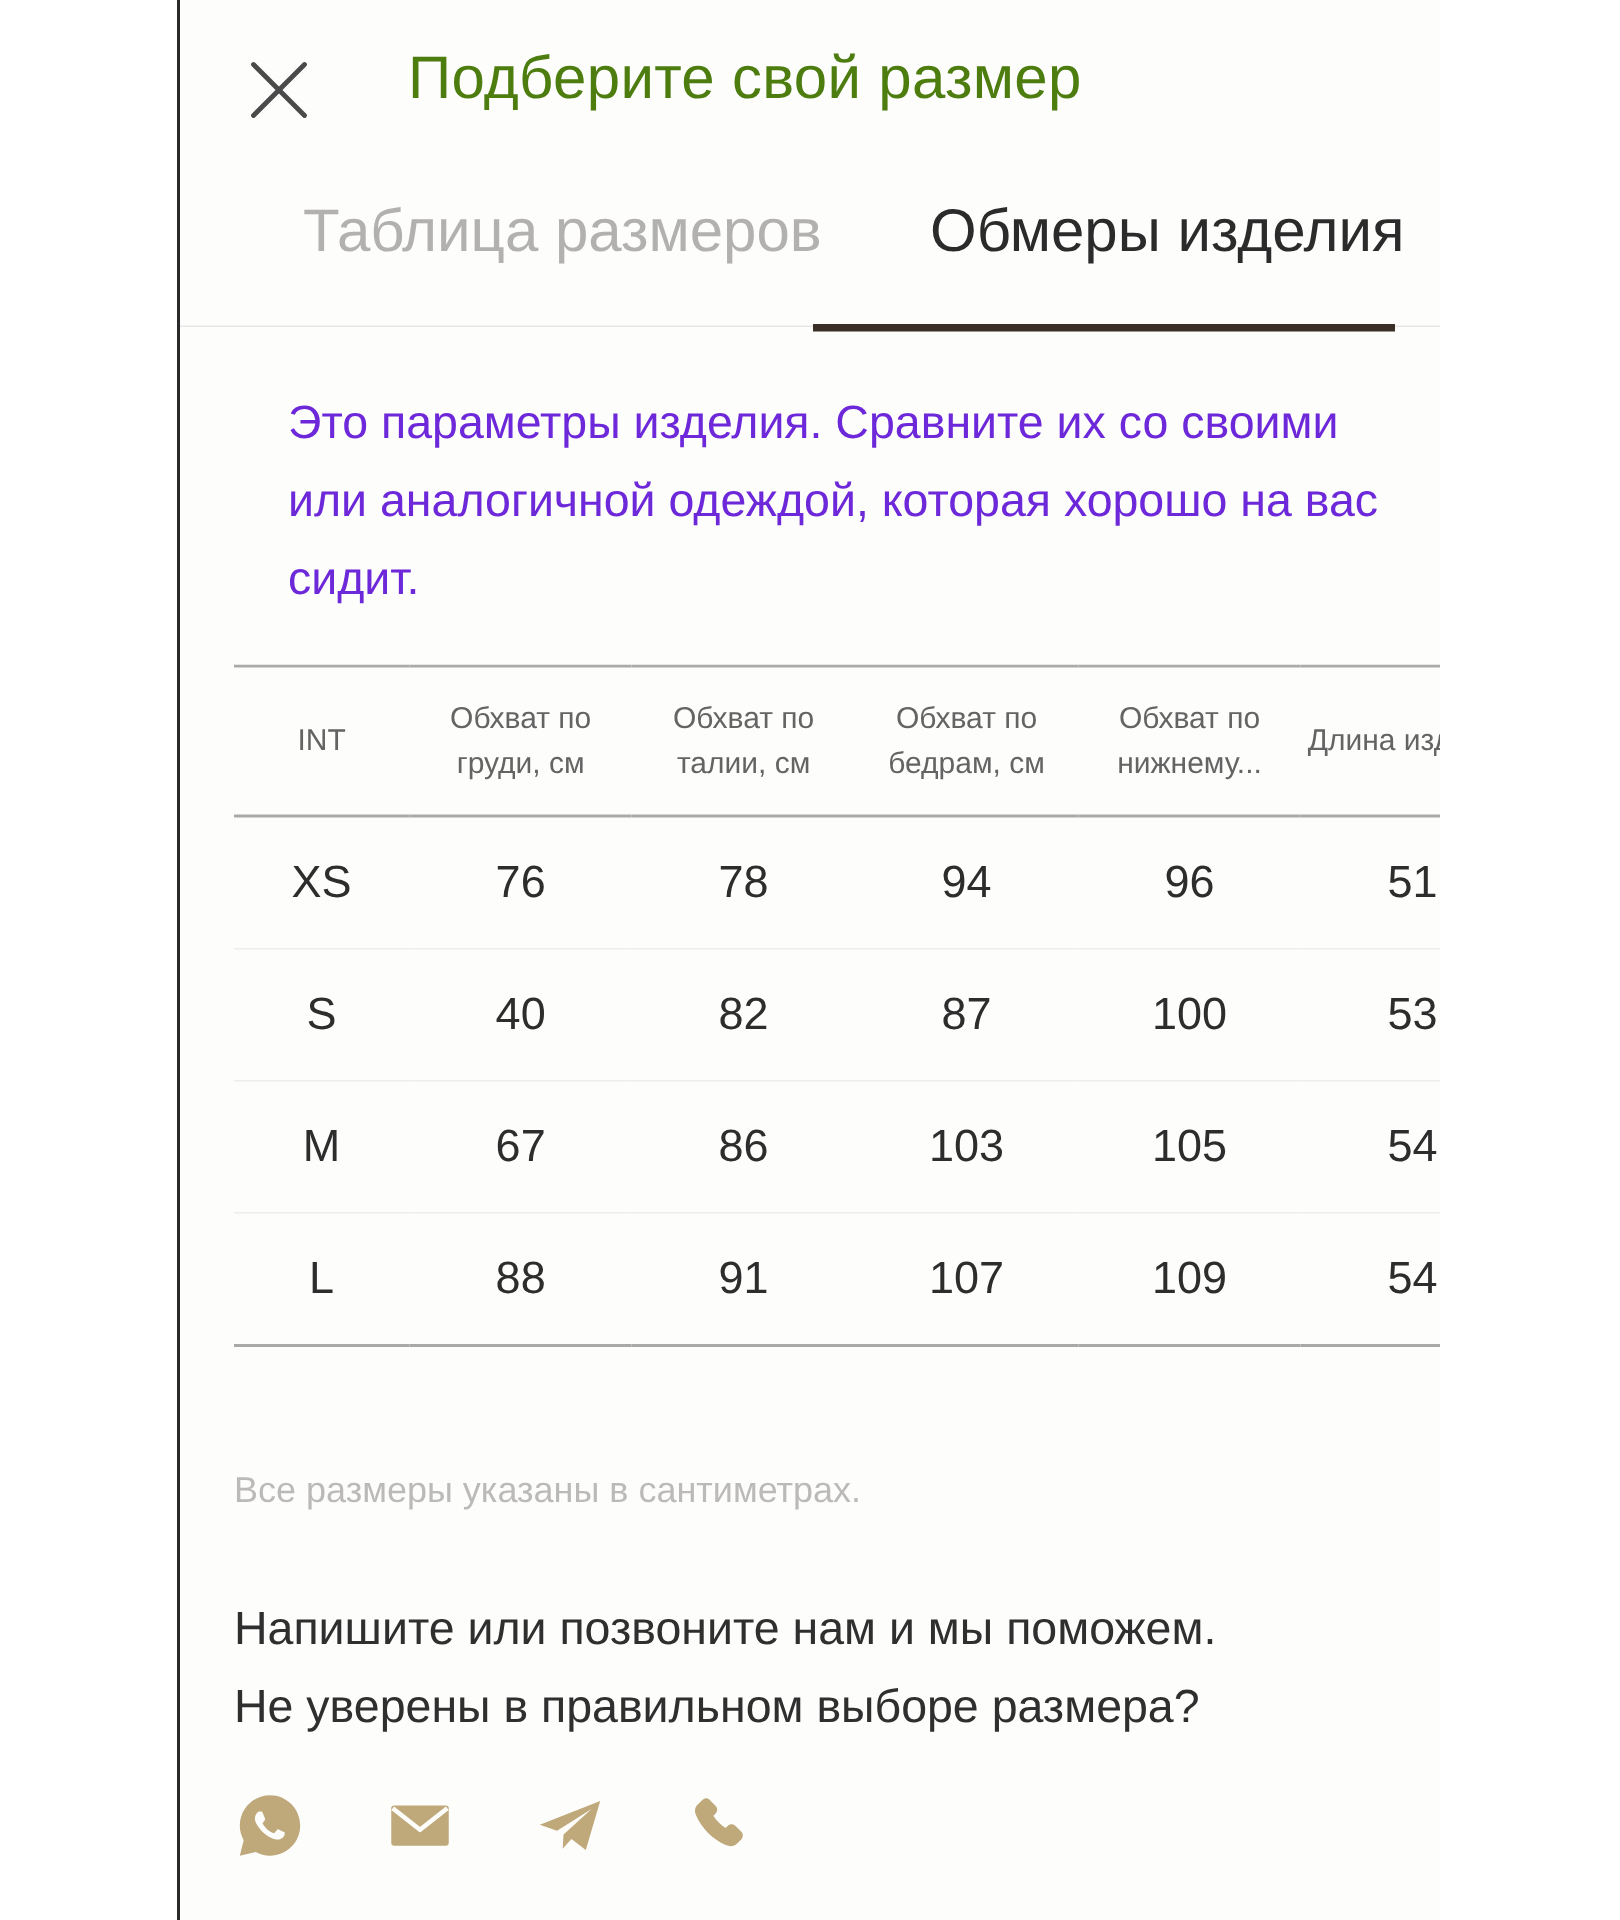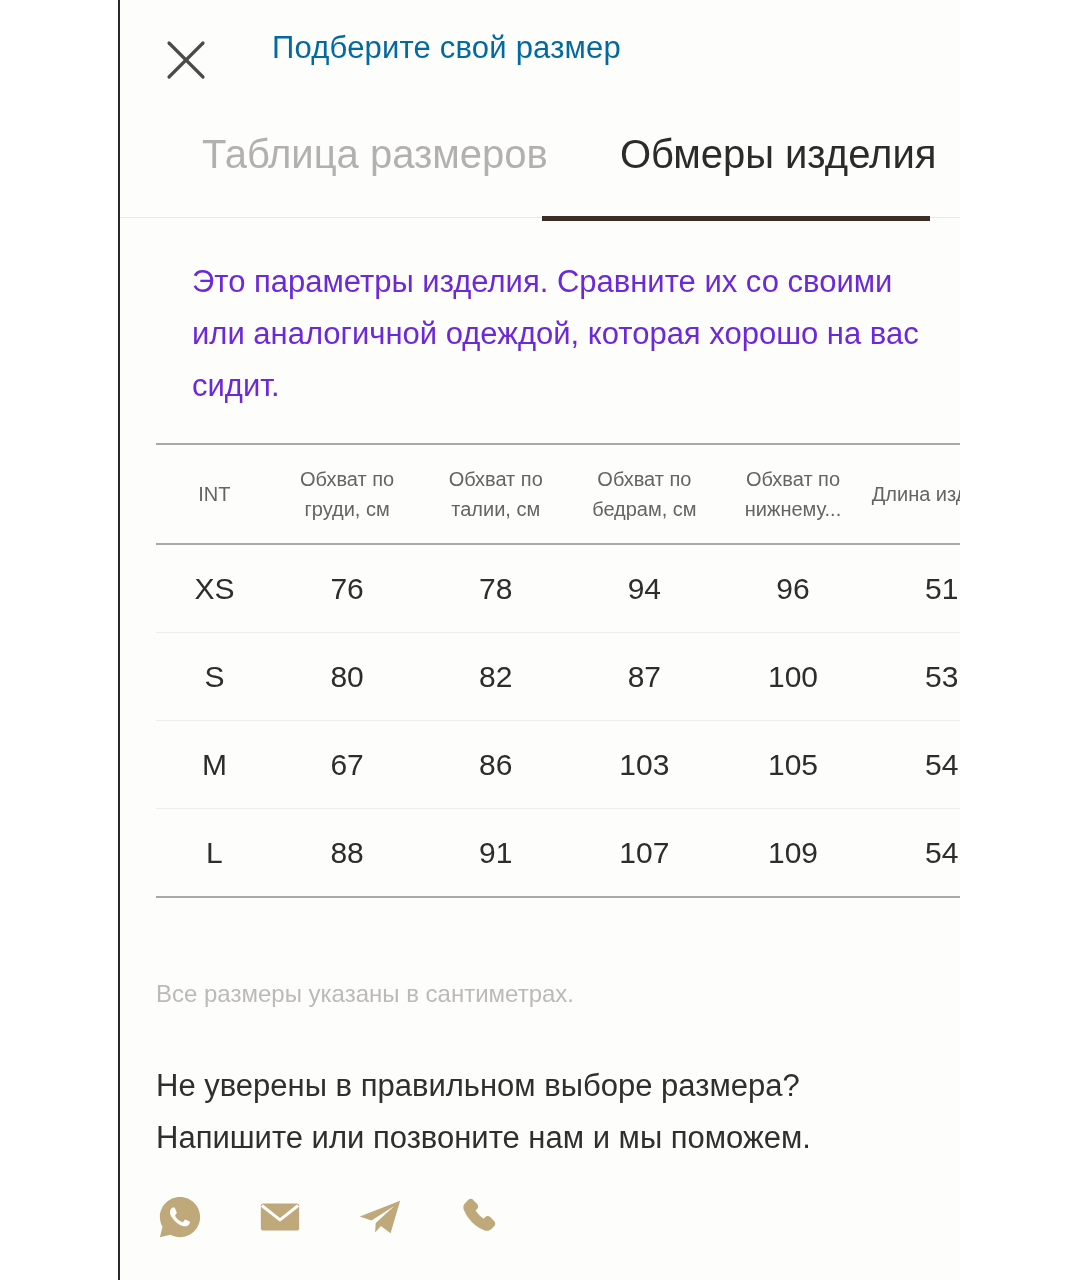--- a/index.html
+++ b/index.html
@@ -55,22 +55,22 @@
     align-items: center;
     justify-content: center;
     cursor: pointer;
   }
   .close-btn svg { display: block; }
 
   .modal-title {
     position: absolute;
     left: 152px;
     top: 30px;
-    font-size: 31px;
-    color: #0369a1;
+    font-size: 40px;
+    color: #4d7c0f;
     letter-spacing: 0.2px;
     white-space: nowrap;
     font-weight: 400;
   }
 
   .tabs {
     position: absolute;
     left: 0;
     top: 132px;
     width: 842px;
@@ -243,21 +243,21 @@
             <tr>
               <td>XS</td>
               <td>76</td>
               <td>78</td>
               <td>94</td>
               <td>96</td>
               <td>51</td>
             </tr>
             <tr>
               <td>S</td>
-              <td>80</td>
+              <td>40</td>
               <td>82</td>
               <td>87</td>
               <td>100</td>
               <td>53</td>
             </tr>
             <tr>
               <td>M</td>
               <td>67</td>
               <td>86</td>
               <td>103</td>
@@ -272,22 +272,22 @@
               <td>109</td>
               <td>54</td>
             </tr>
           </tbody>
         </table>
       </div>
 
       <div class="note">Все размеры указаны в сантиметрах.</div>
 
       <div class="help">
+        <div>Напишите или позвоните нам и мы поможем.</div>
         <div>Не уверены в правильном выборе размера?</div>
-        <div>Напишите или позвоните нам и мы поможем.</div>
       </div>
 
       <div class="contact-row">
 
         <div class="contact-icon">
           <span>
             <svg width="46" height="46" viewBox="0 0 48 48">
               <path fill="#bfa87a" d="M24 3C12.4 3 3 12.4 3 24c0 3.7 1 7.2 2.7 10.2L3 45l11.1-2.6C17 44 20.4 45 24 45c11.6 0 21-9.4 21-21S35.6 3 24 3z"></path>
               <path fill="#fdfdfc" d="M33.6 28.6c-.5-.3-3.1-1.6-3.6-1.8-.5-.2-.8-.3-1.2.3-.3.5-1.3 1.7-1.6 2-.3.3-.6.4-1.1.1-.5-.3-2.2-.8-4.2-2.6-1.5-1.4-2.6-3.1-2.9-3.6-.3-.5 0-.8.2-1.1.2-.2.5-.6.8-1 .2-.3.3-.6.5-.9.2-.4.1-.7 0-1-.1-.3-1.2-2.9-1.6-3.9-.4-1-.9-.9-1.2-.9h-1c-.4 0-.9.1-1.4.7-.5.5-1.8 1.8-1.8 4.3s1.9 5 2.1 5.3c.3.3 3.7 5.7 9 8 3.1 1.3 4.3 1.4 5.8 1.2.9-.1 3.1-1.3 3.5-2.5.4-1.2.4-2.3.3-2.5-.1-.2-.4-.3-.9-.6z"></path>
             </svg>

